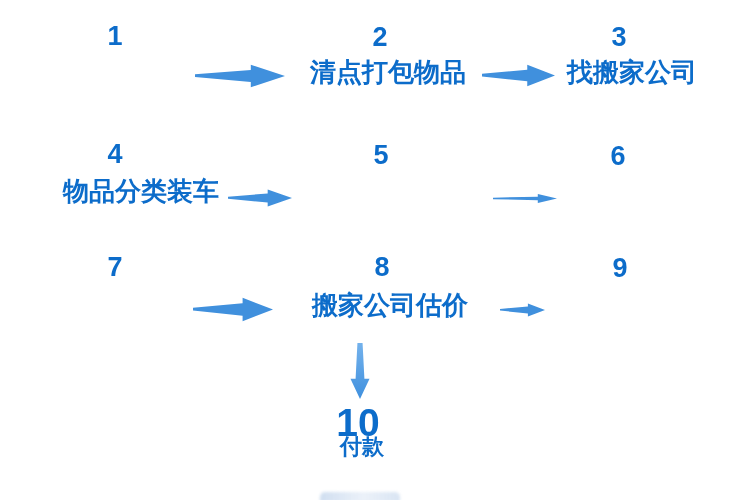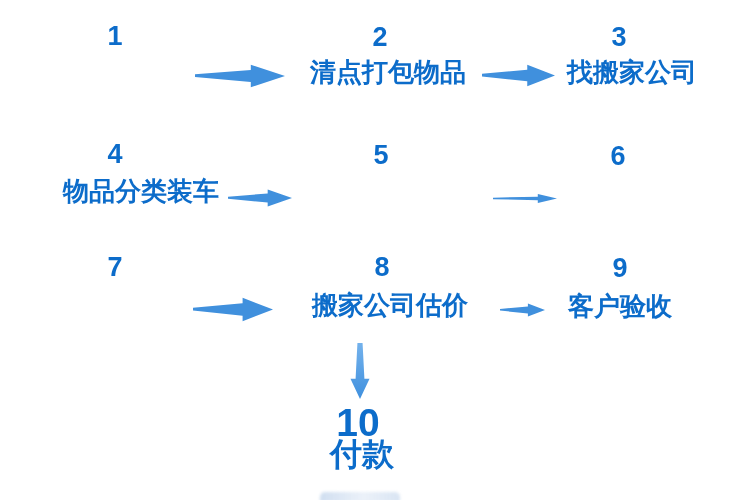--- a/index.html
+++ b/index.html
@@ -18,21 +18,21 @@
     position:absolute;transform:translateX(-50%);
     font-size:27px;font-weight:700;color:var(--step_text);
     line-height:1;white-space:nowrap;
   }
   .label{
     position:absolute;
     font-size:26px;font-weight:700;color:var(--step_text);
     line-height:1.1;white-space:nowrap;
   }
   .num-10{font-size:39px;}
-  .label-10{font-size:32px;transform:translateX(-50%);}
+  .label-10{font-size:22px;transform:translateX(-50%);font-family:Liberation Mono, monospace;}
   .arrow{position:absolute;display:block;}
   .arrow polygon{fill:var(--arrow);}
   .arrow.down polygon{fill:url(#downGrad);}
   .cutoff-fragment{
     position:absolute;left:320px;top:492px;width:80px;height:10px;
     background:linear-gradient(90deg, rgba(170,196,228,.55), rgba(200,216,238,.35) 55%, rgba(170,196,228,.45));
     border-radius:5px 5px 0 0;filter:blur(1.5px);
   }
 </style>
 </head>
@@ -87,21 +87,20 @@
   </svg>
 
   <div class="num" style="left:382px;top:254px">8</div>
   <div class="label" style="left:312px;top:291px">搬家公司估价</div>
 
   <svg class="arrow" style="left:500px;top:303px;width:45px;height:14px" viewBox="0 0 100 30" preserveAspectRatio="none">
     <polygon points="0,12.8 62,7.5 62,1 100,15 62,29 62,22.5 0,16.2"></polygon>
   </svg>
 
   <div class="num" style="left:620px;top:255px">9</div>
-  <div class="label" style="left:568px;top:292px">客户验收</div>
 
   <svg class="arrow down" style="left:349px;top:343px;width:22px;height:56px" viewBox="0 0 30 100" preserveAspectRatio="none">
     <polygon points="11.5,0 9,64 2,64 15,100 28,64 21,64 18.5,0"></polygon>
   </svg>
 
   <div class="num num-10" style="left:358px;top:403px">10</div>
   <div class="label label-10" style="left:362px;top:437px">付款</div>
 
   <div class="cutoff-fragment"></div>
 

